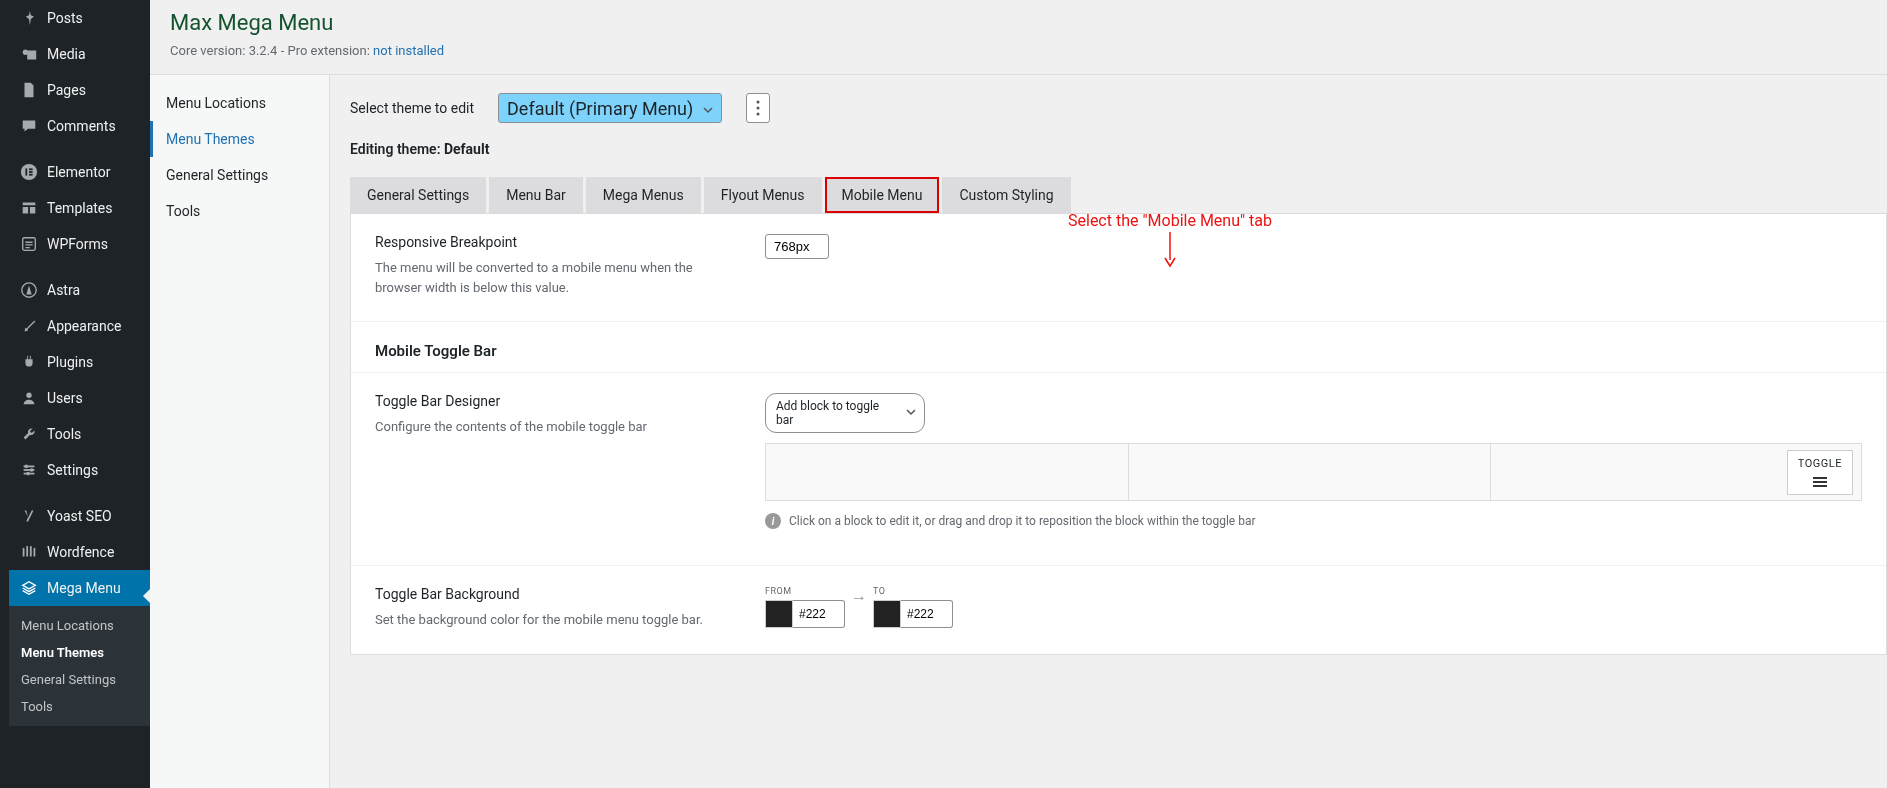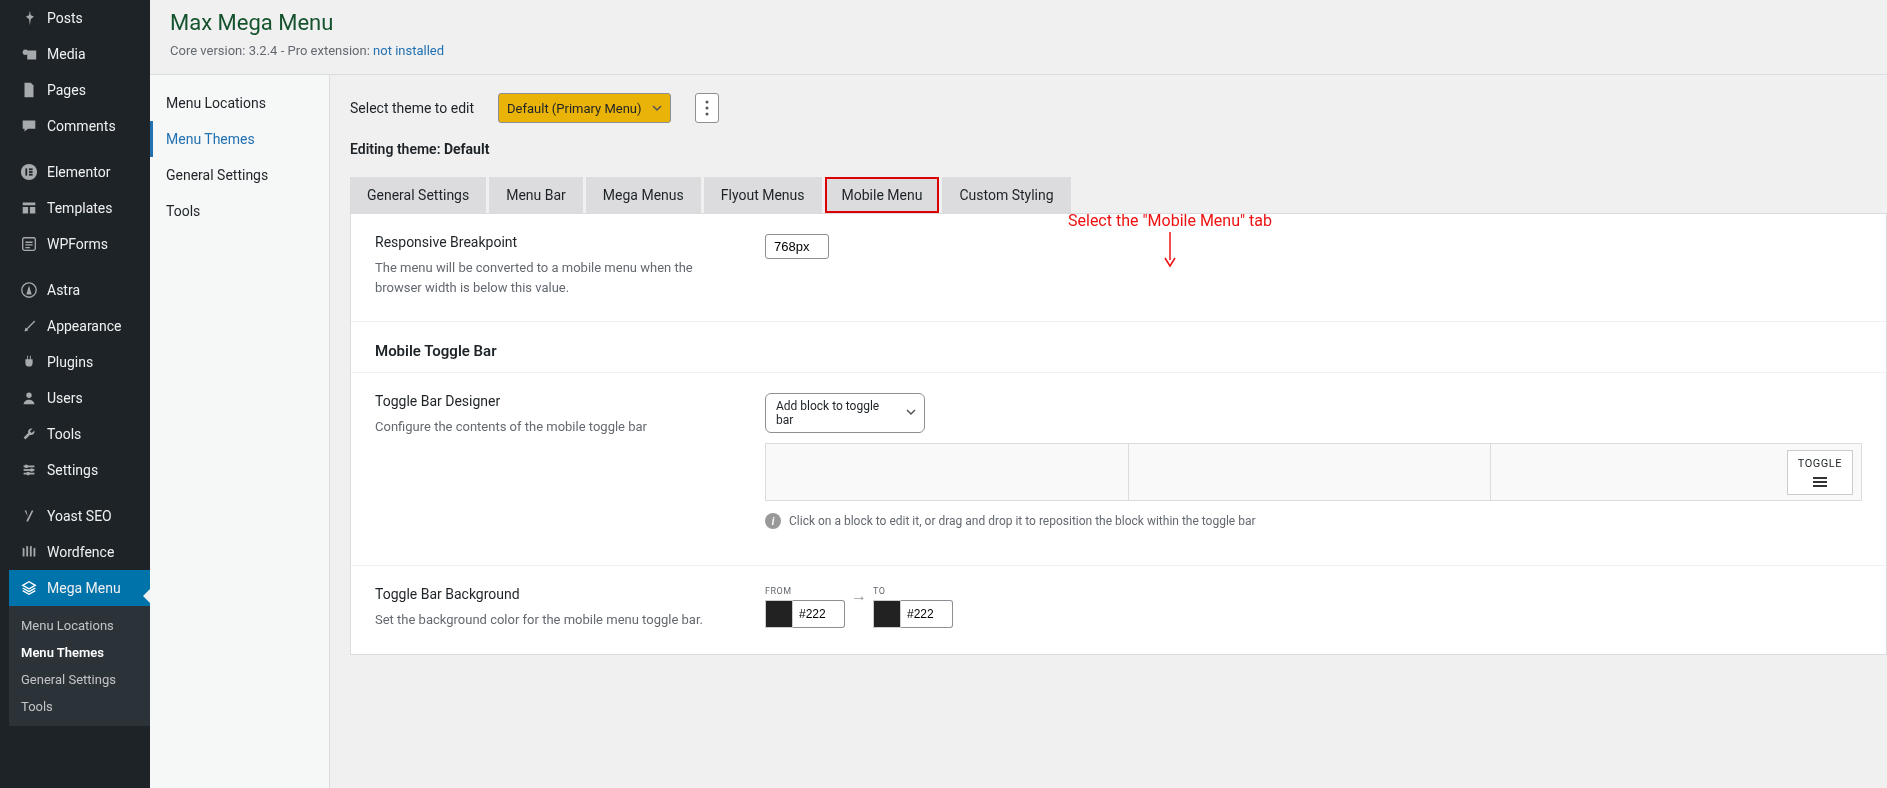--- a/index.html
+++ b/index.html
@@ -27,21 +27,21 @@
 
 .content-row { display: flex; border-top: 1px solid #dcdcde; flex: 1; overflow: hidden; }
 .inner-sidebar { width: 180px; border-right: 1px solid #dcdcde; background: #f6f7f7; padding-top: 10px; }
 .inner-sidebar .is-item { padding: 10px 16px; font-size: 14px; color: #2271b1; cursor: pointer; }
 .inner-sidebar .is-item.plain { color: #1d2327; }
 .inner-sidebar .is-item.active { color: #2271b1; border-left: 3px solid #2271b1; padding-left: 13px; }
 
 .panel { flex: 1; padding: 18px 0 0 20px; background: #f0f0f1; overflow-y: auto; }
 .select-row { display: flex; align-items: center; gap: 24px; margin-bottom: 18px; }
 .select-row .lbl { font-size: 14px; color: #1d2327; }
-.theme-select { border: 1px solid #8c8f94; background: #eab308; padding: 4px 28px 4px 8px; border-radius: 3px; font-size: 13px; position: relative; cursor: pointer; height: 30px; display: inline-flex; align-items: center; }
+.theme-select { border: 1px solid #8c8f94; background: #7dd3fc; padding: 4px 28px 4px 8px; border-radius: 3px; font-size: 18px; position: relative; cursor: pointer; height: 30px; display: inline-flex; align-items: center; }
 .theme-select .chev { position: absolute; right: 8px; }
 .kebab { width: 24px; height: 30px; border: 1px solid #8c8f94; border-radius: 3px; background: #fff; display: inline-flex; align-items: center; justify-content: center; cursor: pointer; }
 .kebab svg { width: 4px; height: 16px; fill: #555; }
 
 .editing-line { font-size: 14px; font-weight: 600; margin-bottom: 20px; }
 .editing-line .strong { font-weight: 700; }
 
 
 .anno-wrap { position: absolute; top: 136px; left: 738px; display: flex; flex-direction: column; align-items: center; pointer-events: none; }
 .anno-text { color: #e11; font-size: 16px; margin-bottom: 2px; }
@@ -54,21 +54,21 @@
 .settings-area { border: 1px solid #dcdcde; background: #fff; border-top: 1px solid #dcdcde; }
 .setting-block { padding: 20px 24px 24px 24px; display: flex; gap: 40px; border-bottom: 1px solid #f0f0f1; }
 .setting-block .left { width: 350px; flex-shrink: 0; }
 .setting-block .left h3 { font-size: 14px; font-weight: 400; margin-bottom: 8px; }
 .setting-block .left p { font-size: 13px; color: #646970; line-height: 1.5; }
 .setting-block .right { flex: 1; }
 .text-input { border: 1px solid #8c8f94; border-radius: 3px; padding: 4px 8px; font-size: 13px; width: 64px; }
 
 .section-header { padding: 20px 24px 12px 24px; font-size: 15px; font-weight: 600; border-bottom: 1px solid #f0f0f1; }
 
-.add-block-select { border: 1px solid #8c8f94; background: #fff; border-radius: 6px; padding: 5px 30px 5px 10px; font-size: 12px; position: relative; cursor: pointer; width: 160px; display: inline-block; }
+.add-block-select { border: 1px solid #8c8f94; background: #fff; border-radius: 11px; padding: 5px 30px 5px 10px; font-size: 12px; position: relative; cursor: pointer; width: 160px; display: inline-block; }
 .add-block-select .chev { position: absolute; right: 8px; top: 50%; transform: translateY(-50%); }
 
 .designer-area { margin-top: 10px; }
 .designer-cells { display: flex; border: 1px solid #dcdcde; background: #f9f9f9; height: 58px; }
 .designer-cell { flex: 1; border-right: 1px solid #dcdcde; }
 .designer-cell:last-child { border-right: none; display: flex; align-items: center; justify-content: flex-end; padding-right: 8px; }
 .toggle-btn { border: 1px solid #ccc; background: #fff; padding: 6px 10px; display: inline-flex; align-items: center; gap: 6px; font-size: 11px; letter-spacing: 0.5px; cursor: pointer; flex-direction: column; }
 .toggle-btn svg { width: 14px; height: 12px; }
 
 .hint-row { display: flex; align-items: center; gap: 8px; padding: 12px 0; font-size: 12px; color: #646970; }

